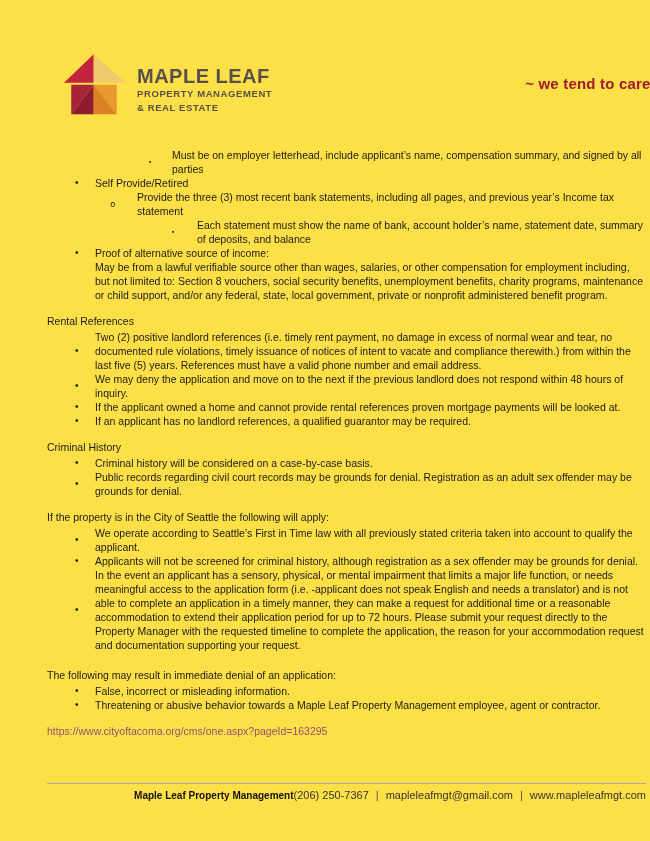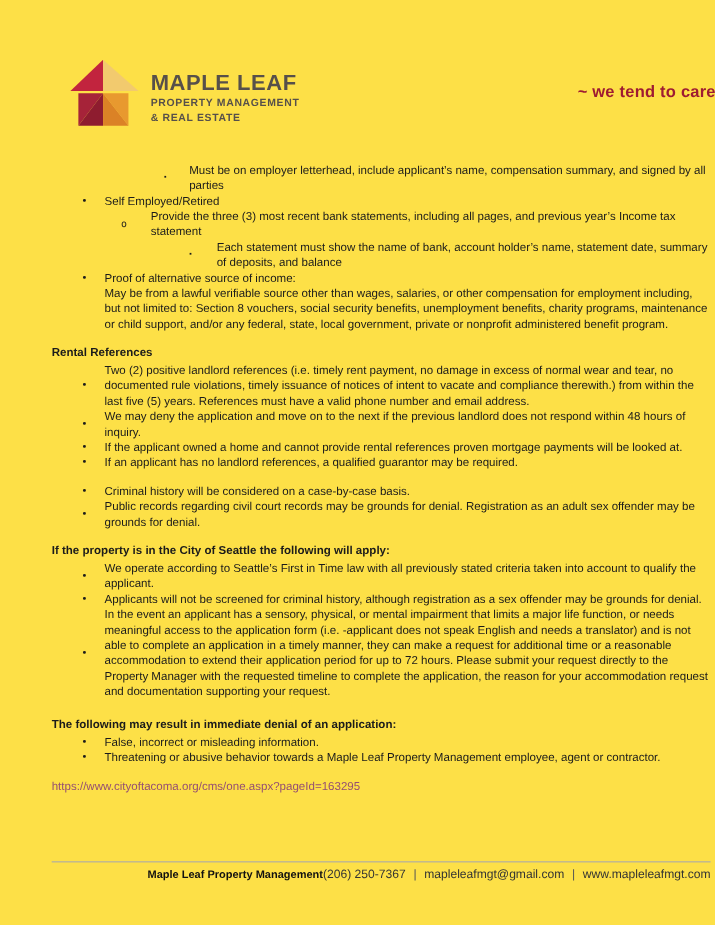--- a/index.html
+++ b/index.html
@@ -28,21 +28,21 @@
   .l1{padding-left:28px;}  .l1 .blt{width:20px;}
   .l2{padding-left:63px;}  .l2 .blt{width:27px;}
   .l3a{padding-left:102px;}.l3a .blt{width:23px;}
   .l3b{padding-left:125px;}.l3b .blt{width:25px;}
   .b-disc{font-size:10px;}
   .b-circ{font-family:"DejaVu Sans Mono",monospace;font-size:9px;}
   .b-sq{font-size:6.5px;line-height:14px;}
   .cont{padding-left:48px;}
   .sec{margin-top:12px;}
   .sec-gap-lg{margin-top:16px;}
-  .sec-h{font-weight:bold;margin-bottom:2px;}
+  .sec-h{font-weight:normal;margin-bottom:2px;}
   .doc-link{display:inline-block;margin-top:12px;color:#954F72;text-decoration:none;font-size:10.5px;}
   
   .footer-rule{position:absolute;left:47px;right:36px;top:783px;border-top:1px solid #aaaaaa;}
   .footer-row{
     position:absolute;left:47px;right:36px;top:789px;
     display:flex;justify-content:flex-end;align-items:baseline;
   }
   .footer-company{font-size:10px;font-weight:bold;color:#111111;}
   .footer-contact{font-size:11px;color:#333333;}
   .footer-contact .sep{margin:0 7px;color:#555555;}
@@ -71,21 +71,21 @@
 
   <div class="doc-body">
 
     
     <div class="li l3a">
       <span class="blt b-sq">▪</span>
       <span class="txt">Must be on employer letterhead, include applicant’s name, compensation summary, and signed by all parties</span>
     </div>
     <div class="li l1">
       <span class="blt b-disc">•</span>
-      <span class="txt">Self Employed/Retired</span>
+      <span class="txt">Self Provide/Retired</span>
     </div>
     <div class="li l2">
       <span class="blt b-circ">o</span>
       <span class="txt">Provide the three (3) most recent bank statements, including all pages, and previous year’s Income tax statement</span>
     </div>
     <div class="li l3b">
       <span class="blt b-sq">▪</span>
       <span class="txt">Each statement must show the name of bank, account holder’s name, statement date, summary of deposits, and balance</span>
     </div>
     <div class="li l1">
@@ -110,20 +110,21 @@
         <span class="txt">If the applicant owned a home and cannot provide rental references proven mortgage payments will be looked at.</span>
       </div>
       <div class="li l1">
         <span class="blt b-disc">•</span>
         <span class="txt">If an applicant has no landlord references, a qualified guarantor may be required.</span>
       </div>
     </div>
 
     
     <div class="sec">
+      <div class="sec-h">Criminal History</div>
       <div class="li l1">
         <span class="blt b-disc">•</span>
         <span class="txt">Criminal history will be considered on a case-by-case basis.</span>
       </div>
       <div class="li l1">
         <span class="blt b-disc">•</span>
         <span class="txt">Public records regarding civil court records may be grounds for denial. Registration as an adult sex offender may be grounds for denial.</span>
       </div>
     </div>
 

